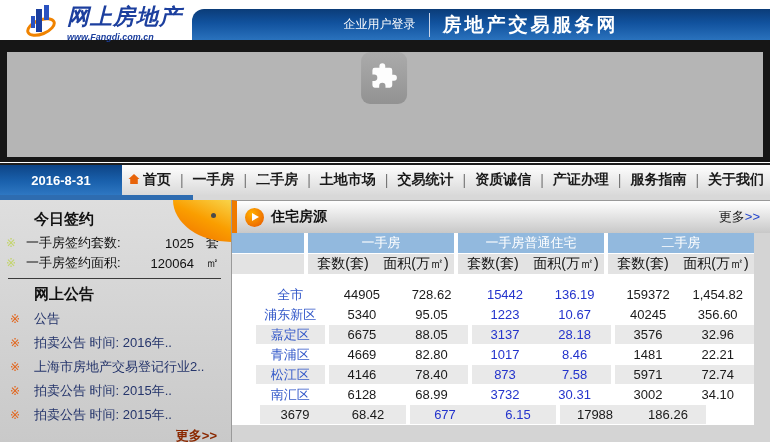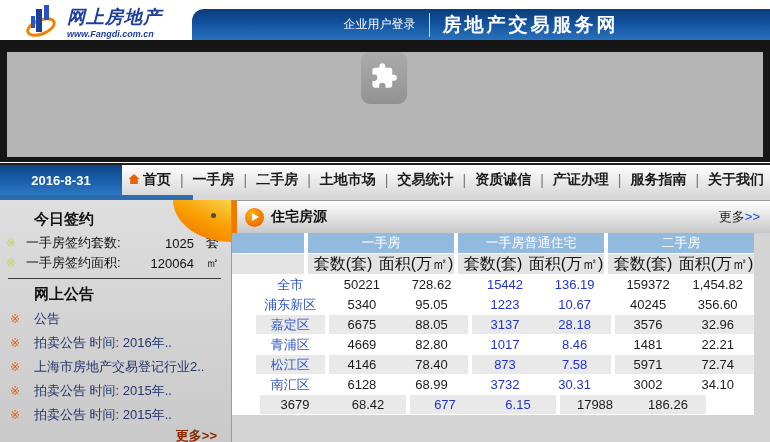--- a/index.html
+++ b/index.html
@@ -1,21 +1,21 @@
 <!DOCTYPE html>
 <html><head>
 <meta charset="utf-8">
 <style>
   html,body{margin:0;padding:0;width:770px;height:442px;overflow:hidden;
     font-family:"Liberation Sans","DejaVu Sans",sans-serif;background:#d8d8d8;}
 
   
   .header{height:40px;background:#fff;position:relative;}
   .logo{position:absolute;left:26px;top:2px;display:flex;align-items:center;gap:7px;cursor:pointer;}
-  .logo-cn{font-size:18px;font-weight:bold;font-style:italic;color:#1c3f9e;
+  .logo-cn{font-size:22px;font-weight:bold;font-style:italic;color:#1c3f9e;
     font-family:"Liberation Serif","DejaVu Serif",serif;letter-spacing:1px;}
   .logo-url{font-size:9px;color:#1c3f9e;font-weight:bold;font-style:italic;}
   .header-bar{position:absolute;left:192px;right:0;top:9px;bottom:0;border-top-left-radius:12px;
     background:linear-gradient(180deg,#0b3c78 0%,#11529e 45%,#2a72bd 100%);
     display:flex;align-items:center;justify-content:center;gap:13px;padding-right:0;color:#fff;}
   .login{font-size:12px;cursor:pointer;}
   .vdiv{width:1px;height:24px;background:#c9d4e8;}
   .site-name{font-size:19px;font-weight:bold;letter-spacing:3px;}
 
   
@@ -72,21 +72,21 @@
   .panel-more .m1{color:#222;}
   .panel-more .m2{color:#2244cc;}
 
   
   .tablewrap{background:#fff;width:522px;}
   .g-row{display:flex;height:20px;margin-bottom:1px;}
   .g-first{width:72px;background:#92b9de;}
   .gapc{width:4px;}
   .g-cell{width:146px;background:#92b9de;color:#fff;font-size:13px;
     display:flex;align-items:center;justify-content:center;}
-  .sh-row{display:flex;height:20px;margin-bottom:1px;font-size:16px;color:#111;}
+  .sh-row{display:flex;height:20px;margin-bottom:11px;font-size:14px;color:#111;}
   .sh-region{width:72px;background:#e3e3e3;}
   .sh-cell{background:#e3e3e3;display:flex;align-items:center;justify-content:center;}
   .sh-num{width:70px;}  .sh-area{width:76px;}
   .t-row{display:flex;height:19px;margin-bottom:1px;font-size:13px;padding-left:24px;}
   .t-region{width:72px;color:#3157c8;display:flex;align-items:center;justify-content:center;cursor:pointer;}
   .t-cell{display:flex;align-items:center;justify-content:center;color:#1a1a1a;}
   .t-num{width:70px;}  .t-area{width:76px;}
   .t-blue{color:#2333cc;}
   .row-gray .t-region,.row-gray .t-cell{background:#e9e9e9;}
   .row-white .t-region,.row-white .t-cell{background:#fff;}
@@ -251,21 +251,21 @@
           <div class="sh-cell sh-num">套数(套)</div>
           <div class="sh-cell sh-area">面积(万㎡)</div>
           <div class="gapc"></div>
           <div class="sh-cell sh-num">套数(套)</div>
           <div class="sh-cell sh-area">面积(万㎡)</div>
         </div>
       <div id="data-rows">
           <div class="t-row row-white">
             <div class="t-region">全市</div>
             <div class="gapc"></div>
-            <div class="t-cell t-num">50221</div>
+            <div class="t-cell t-num">44905</div>
             <div class="t-cell t-area">728.62</div>
             <div class="gapc"></div>
             <div class="t-cell t-num t-blue">15442</div>
             <div class="t-cell t-area t-blue">136.19</div>
             <div class="gapc"></div>
             <div class="t-cell t-num">159372</div>
             <div class="t-cell t-area">1,454.82</div>
           </div>
           <div class="t-row row-white">
             <div class="t-region">浦东新区</div>

